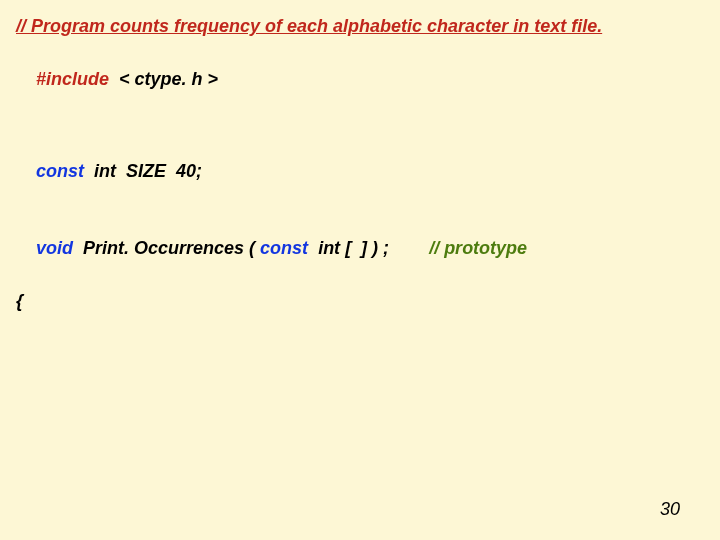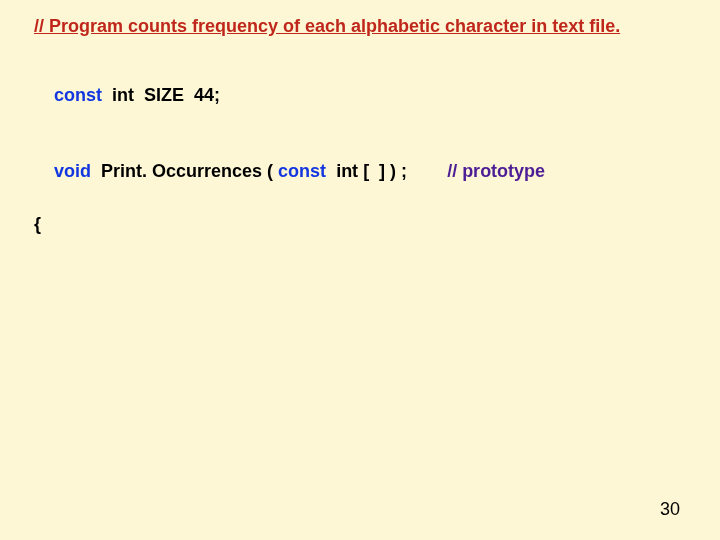--- a/index.html
+++ b/index.html
@@ -8,56 +8,60 @@
     width: 720px;
     height: 540px;
     background: #fdf7d5;
     font-family: Arial, Helvetica, sans-serif;
     font-size: 18px;
     font-weight: bold;
     color: #000;
     overflow: hidden;
   }
   .slide {
-    padding: 10px 22px 0 34px;
+    padding: 10px 22px 0 16px;
     position: relative;
     height: 100%;
     box-sizing: border-box;
+    font-style: italic;
   }
   .line {
     margin: 4px 0;
     line-height: 1.35;
     white-space: pre;
   }
   .red   { color: #c0271c; }
   .blue  { color: #1236e0; }
-  .green { color: #4c1d95; }
+  .green { color: #4d7c0f; }
   .under { text-decoration: underline; }
   .gap { height: 12px; }
   .pagenum {
     position: absolute;
     right: 40px;
     bottom: 20px;
     font-weight: normal;
     font-size: 18px;
     color: #000;
   }
 </style>
 </head>
 <body>
 
 <div class="slide">
 
   <div class="line red under">// Program counts frequency of each alphabetic character in text file.</div>
 
+  <div class="line">
+    <span class="red">#include  </span><span>&lt; ctype. h &gt;</span>
+  </div>
 
   <div class="gap"></div>
 
   <div class="line">
-    <span class="blue">const  </span><span>int</span><span>  SIZE  44;</span>
+    <span class="blue">const  </span><span>int</span><span>  SIZE  40;</span>
   </div>
 
   <div class="line">
     <span class="blue">void</span><span>  Print. Occurrences ( </span><span class="blue">const  </span><span>int</span><span> [  ] ) ;        </span><span class="green">// prototype</span>
   </div>
 
 
   <div class="line">{</div>
 
   <div class="pagenum">30</div>

